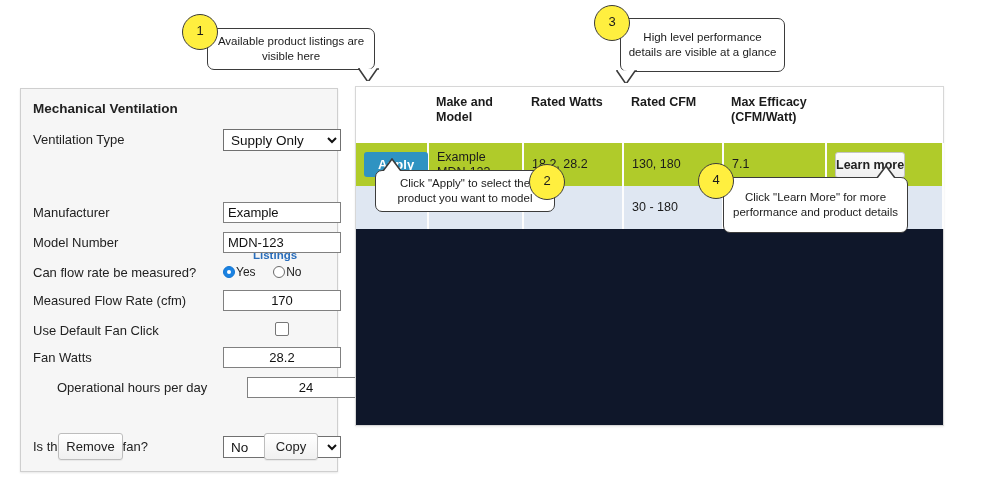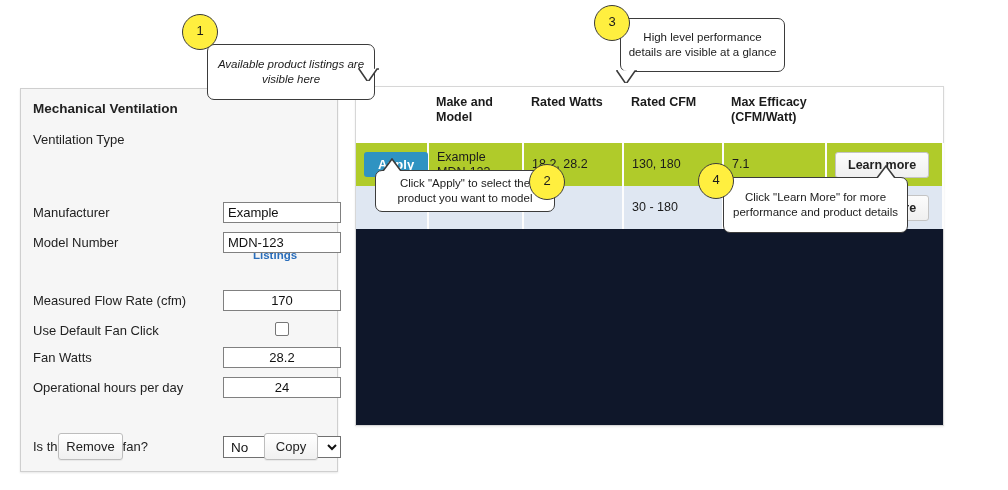--- a/index.html
+++ b/index.html
@@ -231,21 +231,21 @@
     font-family: "Liberation Sans", sans-serif;
   }
   .learn-more-button {
     display: inline-block;
     background: linear-gradient(#fcfcfc,#f0f0f0);
     border: 1px solid #c4c4c4;
     border-radius: 3px;
     font-weight: bold;
     font-size: 12.5px;
     color: #222;
-    padding: 5px 12px;
+    padding: 5px 0;
     cursor: pointer;
     font-family: "Liberation Sans", sans-serif;
   }
 
   
   .callout {
     position: absolute;
     box-sizing: border-box;
     background: #ffffff;
     border: 1.6px solid #3b3b3b;
@@ -273,56 +273,68 @@
     border-radius: 50%;
     background: #ffef3f;
     border: 1.6px solid #3b3b3b;
     font-size: 13px;
     color: #1b1b1b;
     text-align: center;
     line-height: 32px;
     font-family: "Liberation Sans", sans-serif;
   }
 
-  #callout-1 { left: 207px; top: 44px; width: 168px; height: 56px; font-style: italic; }
+  #callout-1 { left: 207px; top: 28px; width: 168px; height: 42px; }
   #badge-1   { left: 182px; top: 14px; }
   #callout-2 { left: 375px; top: 170px; width: 180px; height: 42px; }
   #badge-2   { left: 529px; top: 164px; }
   #callout-3 { left: 620px; top: 18px; width: 165px; height: 54px; }
   #badge-3   { left: 594px; top: 5px; }
   #callout-4 { left: 723px; top: 177px; width: 185px; height: 56px; }
   #badge-4   { left: 698px; top: 163px; }
 </style>
 </head>
 <body>
 
 <div id="form-panel">
 
   <div id="form-panel-title">Mechanical Ventilation</div>
 
   <div class="frow" style="top:40px;">
     <span class="flabel">Ventilation Type</span>
+    <span class="fctl">
+      <select class="sel">
+        <option>Supply Only</option>
+      </select>
+    </span>
   </div>
 
   <a id="product-listings-link">Product Listings</a>
 
   <div class="frow" style="top:113px;">
     <span class="flabel">Manufacturer</span>
     <span class="fctl">
       <input class="tb" value="Example" style="">
     </span>
   </div>
 
   <div class="frow" style="top:143px;">
     <span class="flabel">Model Number</span>
     <span class="fctl">
       <input class="tb" value="MDN-123" style="">
     </span>
   </div>
 
+  <div class="frow" style="top:173px;">
+    <span class="flabel">Can flow rate be measured?</span>
+    <span class="radio-grp">
+      <span class="radio-item"><span class="rdot on"></span><span>Yes</span></span>
+      <span class="radio-item"><span class="rdot"></span><span>No</span></span>
+    </span>
+  </div>
 
   <div class="frow" style="top:201px;">
     <span class="flabel">Measured Flow Rate (cfm)</span>
     <span class="fctl">
       <input class="tb center" value="170" style="">
     </span>
   </div>
 
   <div class="frow" style="top:231px;">
     <span class="flabel">Use Default Fan Click</span>
@@ -331,21 +343,21 @@
     </span>
   </div>
 
   <div class="frow" style="top:258px;">
     <span class="flabel">Fan Watts</span>
     <span class="fctl">
       <input class="tb center" value="28.2" style="">
     </span>
   </div>
 
-  <div class="frow" style="top:288px;">
+  <div class="frow" style="top:288px;margin-left:24px;">
     <span class="flabel">Operational hours per day</span>
     <span class="fctl">
       <input class="tb center" value="24" style="">
     </span>
   </div>
 
 
   <div class="frow" style="top:347px;">
     <span class="flabel">Is this an inline fan?</span>
     <span class="fctl">

